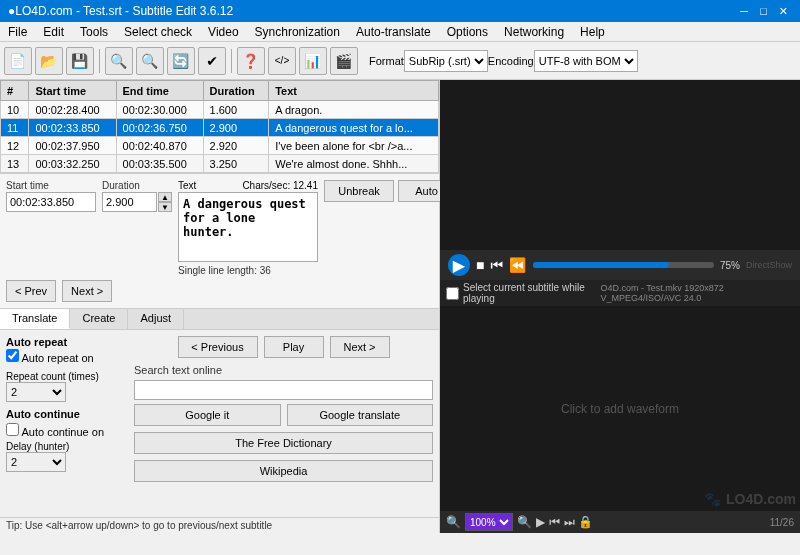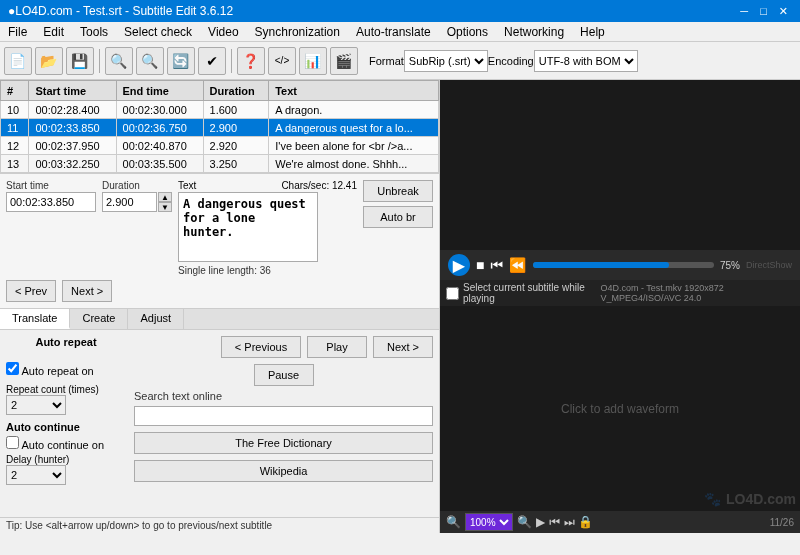--- a/index.html
+++ b/index.html
@@ -30,21 +30,21 @@
     
     .edit-area { padding: 4px; border-bottom: 1px solid #ccc; background: #f5f5f5; }
     .edit-row { display: flex; gap: 6px; align-items: flex-start; margin-bottom: 4px; }
     .edit-field-group { display: flex; flex-direction: column; }
     .edit-label { font-size: 10px; color: #333; margin-bottom: 1px; }
     .edit-input { height: 20px; border: 1px solid #aaa; font-size: 11px; padding: 0 3px; background: white; }
     .time-input { width: 90px; }
     .dur-input { width: 55px; }
     .spin-btn { width: 14px; height: 10px; background: #e0e0e0; border: 1px solid #aaa; cursor: pointer; font-size: 8px; display: flex; align-items: center; justify-content: center; }
     .text-box { width: 140px; border: 1px solid #aaa; background: white; padding: 4px; font-size: 12px; font-weight: bold; height: 80px; resize: none; overflow-y: auto; }
-    .action-btns { display: flex; flex-direction: column; gap: 4px; align-items: flex-end; }
+    .action-btns { display: flex; flex-direction: row; gap: 4px; align-items: flex-end; }
     .action-btn { width: 70px; height: 22px; border: 1px solid #aaa; background: #e8e8e8; cursor: pointer; font-size: 11px; }
     .nav-btns { display: flex; gap: 6px; margin-top: 4px; }
     .nav-btn { height: 22px; border: 1px solid #aaa; background: #e8e8e8; cursor: pointer; font-size: 11px; padding: 0 8px; }
     .tab-bar { display: flex; background: #e0e0e0; border-bottom: 1px solid #ccc; }
     .tab { padding: 3px 12px; font-size: 11px; cursor: pointer; border-right: 1px solid #ccc; }
     .tab.active { background: white; border-bottom: 2px solid white; }
     .tab-content { display: flex; gap: 8px; padding: 6px; flex: 1; }
     .auto-section { min-width: 110px; }
     .auto-section label { font-size: 11px; display: block; margin-bottom: 3px; }
     .checkbox-label { display: flex; align-items: center; gap: 4px; font-size: 11px; margin-bottom: 2px; }
@@ -207,21 +207,21 @@
 
     <div style="flex:1; display:flex; flex-direction:column; overflow:hidden;">
       <div class="tab-bar">
         <div class="tab active">Translate</div>
         <div class="tab">Create</div>
         <div class="tab">Adjust</div>
       </div>
       <div class="tab-content" style="flex:1; display:flex; gap:8px; padding:6px; overflow:hidden;">
 
         <div class="auto-section" style="min-width:120px;">
-          <div style="font-weight:bold; font-size:11px; margin-bottom:14px;text-align:center;">Auto repeat</div>
+          <div style="font-weight:bold; font-size:11px; margin-bottom:1px;">Auto repeat</div>
           <label class="checkbox-label">
             <input type="checkbox" checked="" style="">
             <span>Auto repeat on</span>
           </label>
           <div class="repeat-count">
             <div style="font-size:10px; margin-top:3px;">Repeat count (times)</div>
             <select class="count-select">
               <option>2</option>
               <option>3</option>
               <option>4</option>
@@ -235,30 +235,31 @@
             </label>
             <div style="font-size:10px; margin-top:3px;">Delay (hunter)</div>
             <select class="count-select">
               <option>2</option>
               <option>3</option>
             </select>
           </div>
         </div>
 
         <div class="center-section" style="flex:1; display:flex; flex-direction:column; gap:4px;">
-          <div class="play-btn-group" style="display:flex; gap:6px; justify-content:flex-end;">
+          <div class="play-btn-group" style="display:flex; gap:6px; justify-content:center;">
             <button class="action-btn" style="width:80px;">&lt; Previous</button>
             <button class="action-btn" style="width:60px;">Play</button>
             <button class="action-btn" style="width:60px;">Next &gt;</button>
           </div>
-          <div style="display:flex; justify-content:center;">
-            <button class="action-btn" style="width:60px;">Pause</button>
-          </div>
           <div class="search-label" style="font-size:11px;">Search text online</div>
           <input type="text" class="search-input" style="width: 100%; height: 20px; border: 1px solid rgb(170, 170, 170);">
+          <div style="display:flex; gap:6px;">
+            <button class="action-btn-wide">Google it</button>
+            <button class="action-btn-wide">Google translate</button>
+          </div>
           <button class="action-btn-full">The Free Dictionary</button>
           <button class="action-btn-full">Wikipedia</button>
         </div>
       </div>
       <div class="tip-bar">
         <span>Tip: Use &lt;alt+arrow up/down&gt; to go to previous/next subtitle</span>
       </div>
     </div>
   </div>
 

